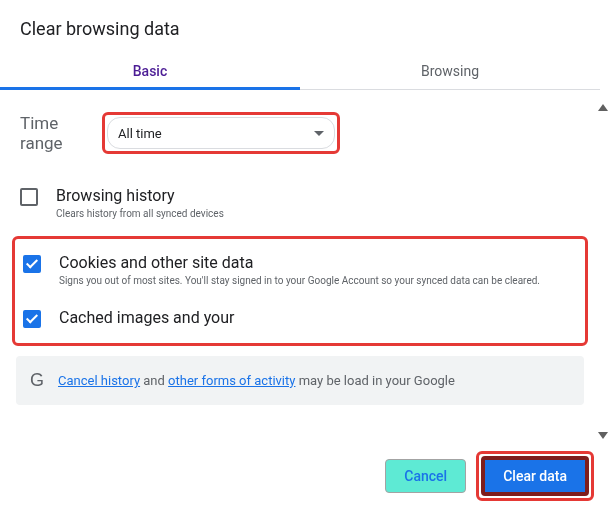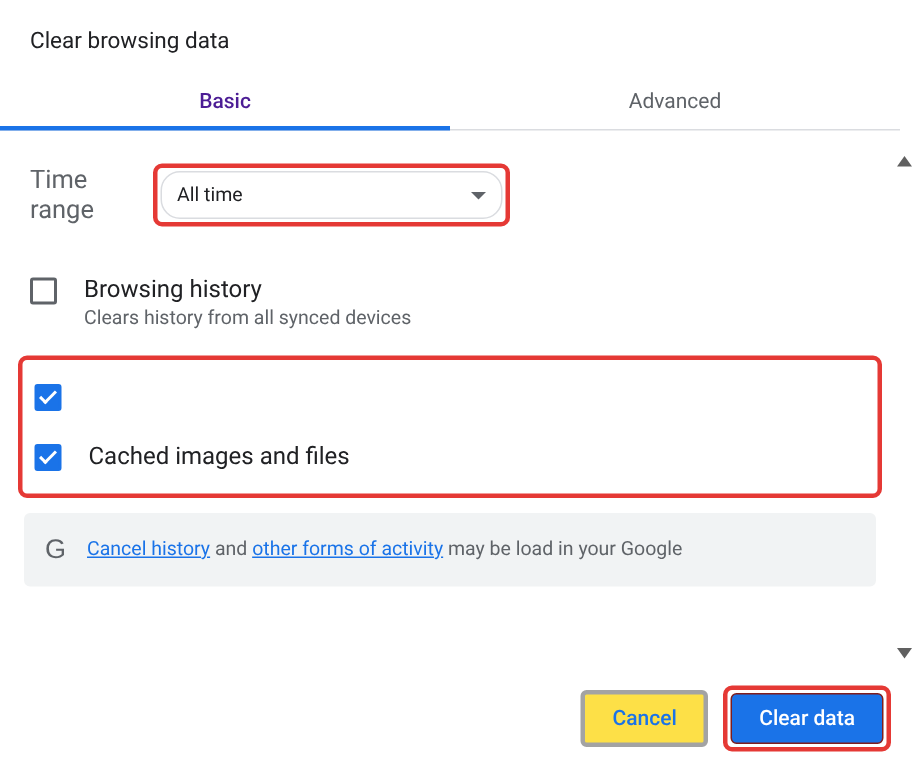--- a/index.html
+++ b/index.html
@@ -12,21 +12,21 @@
     width: 610px;
     height: 515px;
     overflow: hidden;
     position: relative;
   }
   .dialog {
     width: 600px;
     padding: 0;
   }
   .title {
-    font-size: 15px;
+    font-size: 18px;
     padding: 18px 20px 8px 20px;
     color: #202124;
   }
   .tabs {
     display: flex;
     border-bottom: 1px solid #dadce0;
     margin-top: 4px;
   }
   .tab {
     flex: 1;
@@ -121,21 +121,21 @@
     border: solid #fff;
     border-width: 0 2px 2px 0;
     transform: rotate(45deg);
   }
   .item-text .item-title {
     font-size: 16px;
     color: #202124;
     margin-bottom: 2px;
   }
   .item-text .item-desc {
-    font-size: 13px;
+    font-size: 10px;
     color: #5f6368;
     line-height: 1.45;
   }
   .highlight-group {
     border: 3px solid #e53935;
     border-radius: 6px;
     padding: 8px 4px;
     margin: 4px -4px 10px -4px;
   }
   .info-box {
@@ -168,27 +168,27 @@
     align-items: center;
   }
   .btn {
     font-size: 14px;
     padding: 8px 18px;
     border-radius: 4px;
     cursor: pointer;
     font-weight: 500;
   }
   .btn.cancel {
-    background: #fde047;
-    border: 3px solid #a3a3a3;
+    background: #5eead4;
+    border: 1px solid #a3a3a3;
     color: #1a73e8;
   }
   .btn.primary {
     background: #1a73e8;
-    border: 1px solid #7f1d1d;
+    border: 4px solid #7f1d1d;
     color: #fff;
   }
   .primary-wrap {
     border: 3px solid #e53935;
     border-radius: 6px;
     padding: 2px;
   }
   .scroll-indicator {
     position: absolute;
     right: 2px;
@@ -215,21 +215,21 @@
 
 <div class="dialog">
 
   <div class="title">Clear browsing data</div>
 
   <div class="tabs">
     <div class="tab active">
       <span>Basic</span>
     </div>
     <div class="tab">
-      <span>Advanced</span>
+      <span>Browsing</span>
     </div>
   </div>
 
   <div class="content">
 
     <div class="time-row">
       <div class="time-label">Time range</div>
       <div class="select-wrap">
         <div class="select-inner">
           <span>All time</span>
@@ -243,26 +243,30 @@
       <div class="item-text">
         <div class="item-title">Browsing history</div>
         <div class="item-desc">Clears history from all synced devices</div>
       </div>
     </div>
 
     <div class="highlight-group">
 
       <div class="item">
         <div class="checkbox checked"></div>
+        <div class="item-text">
+          <div class="item-title">Cookies and other site data</div>
+          <div class="item-desc">Signs you out of most sites. You'll stay signed in to your Google Account so your synced data can be cleared.</div>
+        </div>
       </div>
 
       <div class="item" style="margin-bottom:0">
         <div class="checkbox checked"></div>
         <div class="item-text">
-          <div class="item-title">Cached images and files</div>
+          <div class="item-title">Cached images and your</div>
         </div>
       </div>
 
     </div>
 
     <div class="info-box">
       <span class="g-logo">G</span>
       <span>
         <a href="#">Cancel history</a><span> and </span><a href="#">other forms of activity</a><span> may be load in your Google</span>
       </span>

